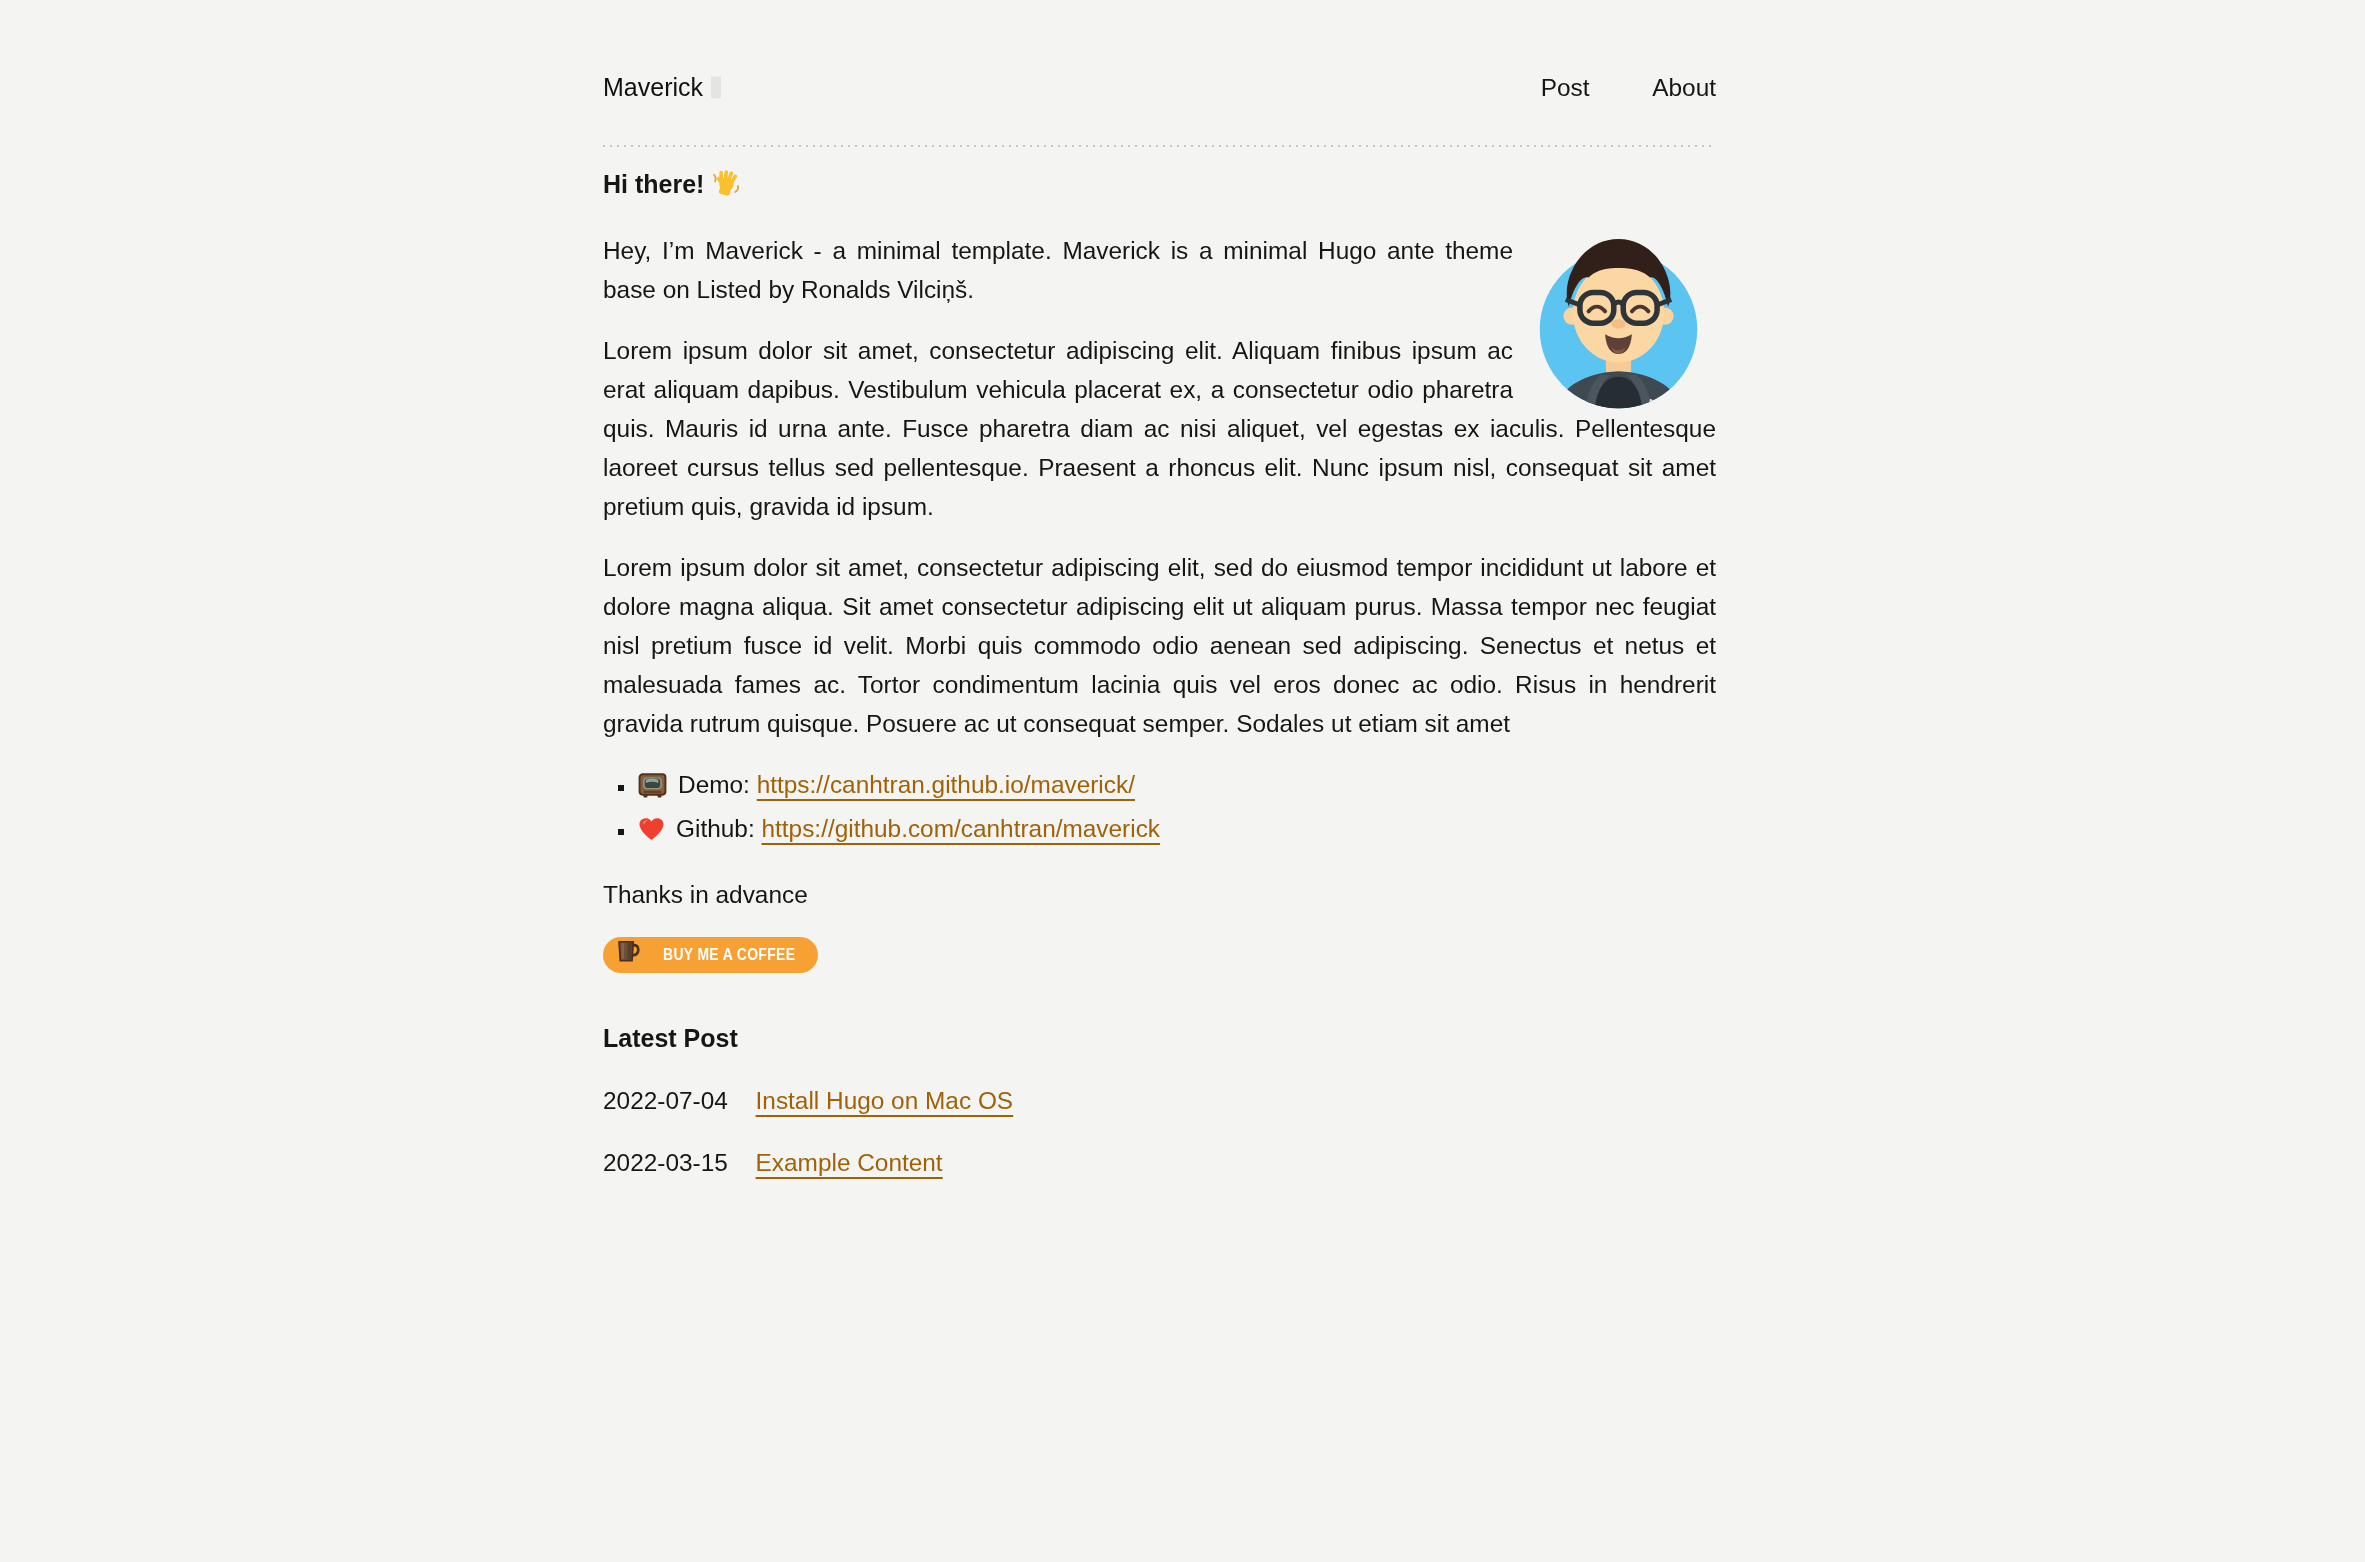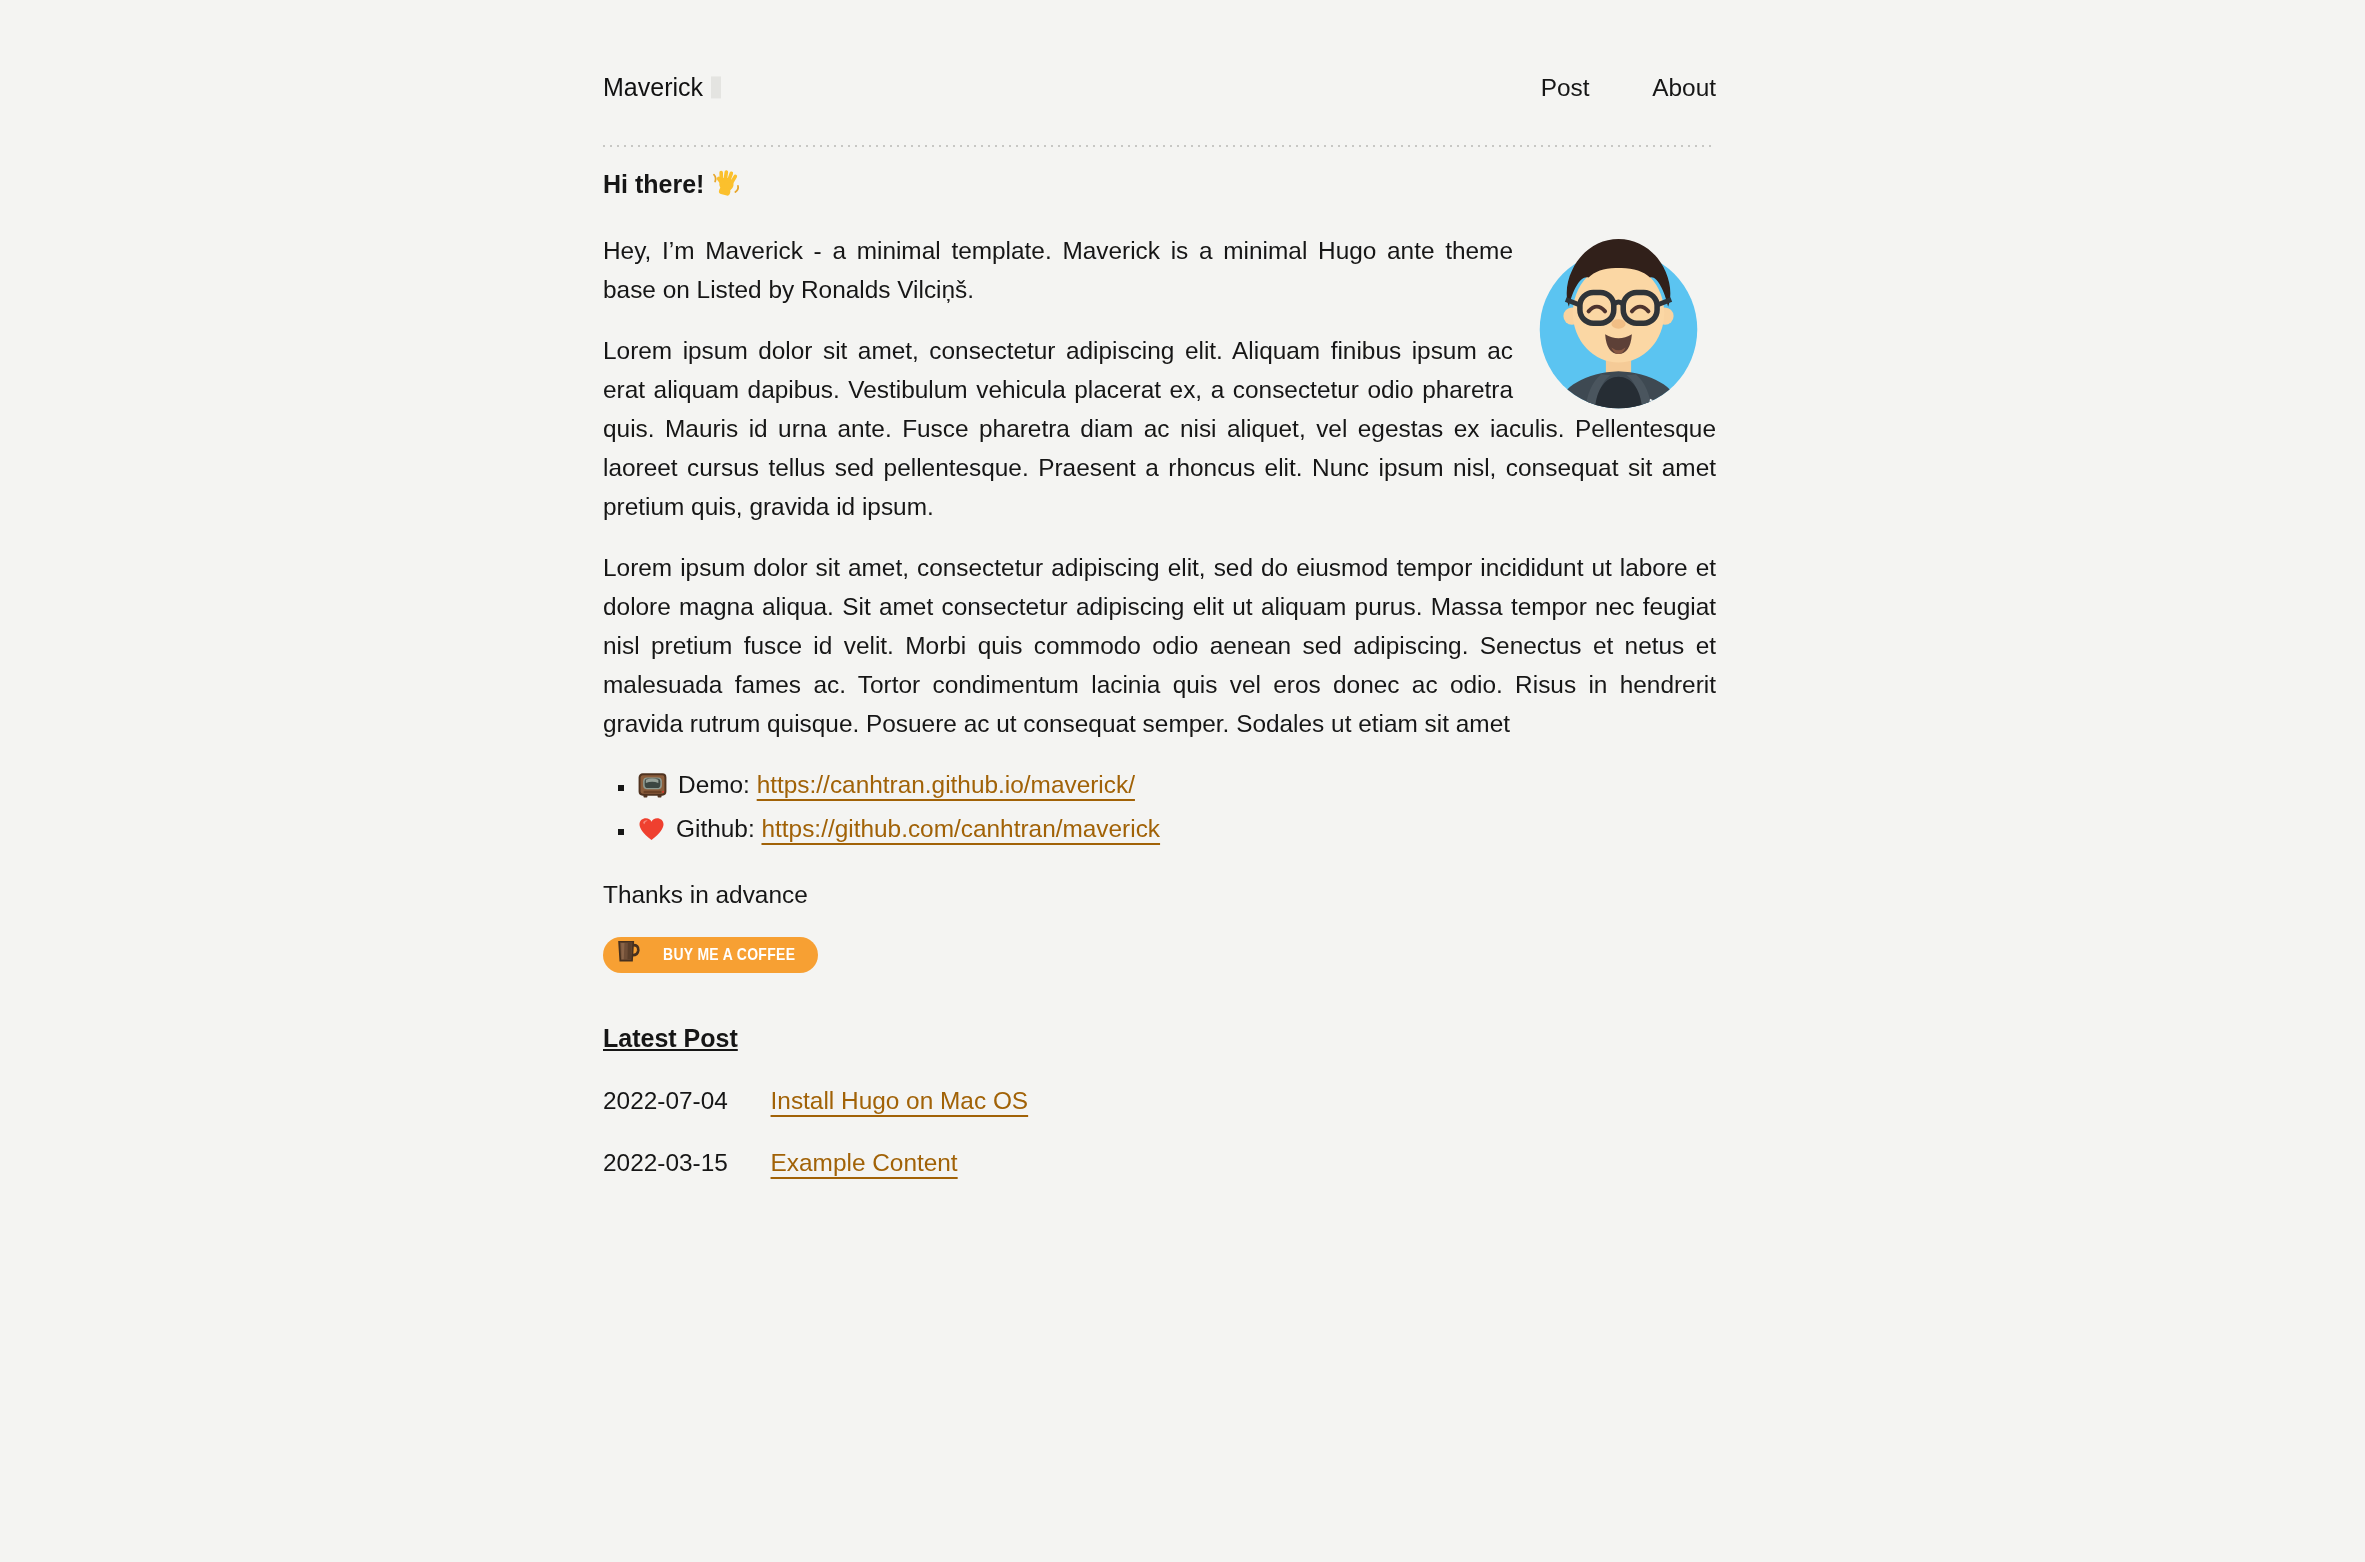--- a/index.html
+++ b/index.html
@@ -51,24 +51,24 @@
     background:#f7a033; border-radius:18px;
     text-decoration:none; gap:23px;
   }
   .coffee-label {
     display:inline-block; color:#ffffff; font-weight:700;
     font-size:16.6px; line-height:1; letter-spacing:0.4px; white-space:nowrap;
     transform:scaleX(0.84); transform-origin:left center; margin-right:-19px;
   }
 
   
-  .latest-heading { margin:44px 0 0; font-size:25px; font-weight:700; line-height:39px;text-decoration:underline; }
+  .latest-heading { margin:44px 0 0; font-size:25px; font-weight:700; line-height:39px; }
   ul.posts { list-style:none; margin:11px 0 0; padding:0; }
   ul.posts li { margin-top:23px; }
-  .post-date { margin-right:36px; }
+  .post-date { margin-right:21px; }
 </style>
 </head>
 <body>
 
 <div class="container">
 
   <header class="site-header">
     <div class="site-title">
       <span>Maverick</span><span class="title-cursor"></span>
     </div>

